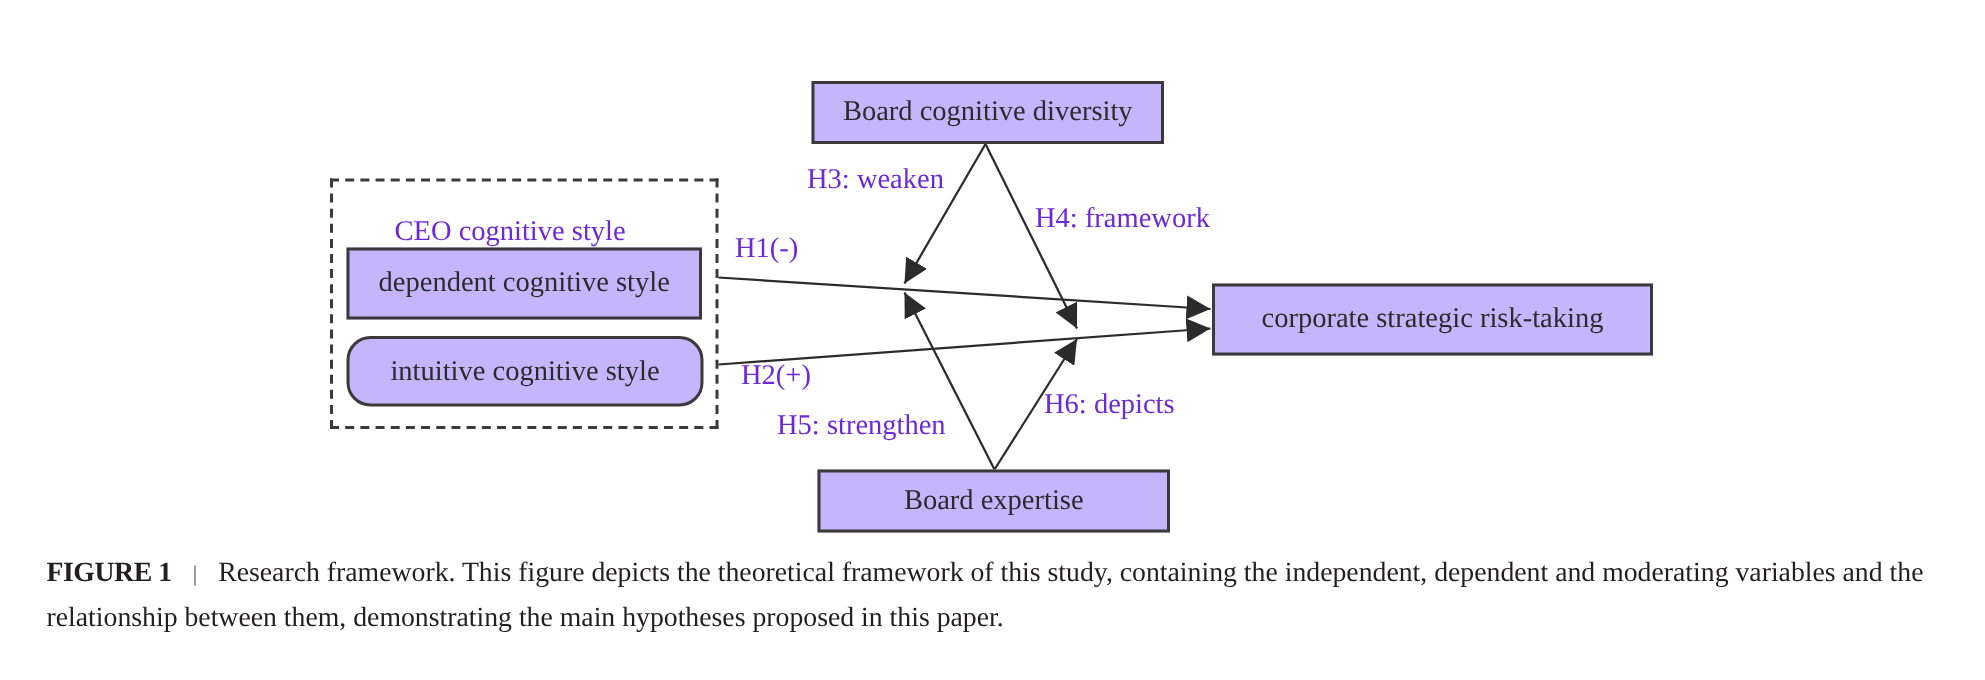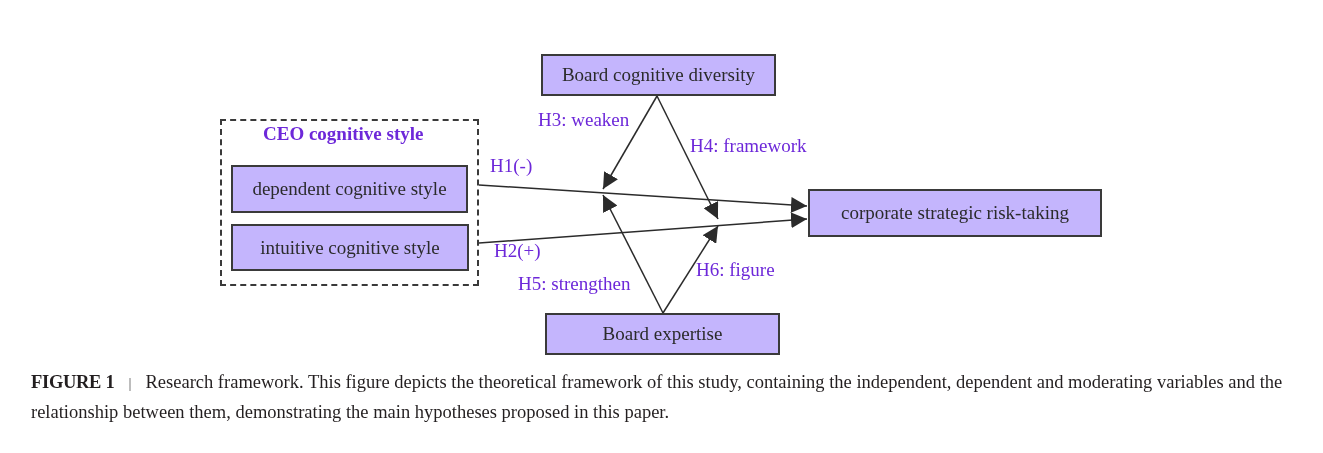--- a/index.html
+++ b/index.html
@@ -32,31 +32,31 @@
   <line x1="657" y1="96" x2="603" y2="189" stroke="#2b2b2b" stroke-width="1.5" marker-end="url(#arrBig)"></line>
 
   <line x1="657" y1="96" x2="718" y2="219" stroke="#2b2b2b" stroke-width="1.5" marker-end="url(#arrBig)"></line>
 
   <line x1="663" y1="313" x2="603" y2="195" stroke="#2b2b2b" stroke-width="1.5" marker-end="url(#arrBig)"></line>
 
   <line x1="663" y1="313" x2="718" y2="226" stroke="#2b2b2b" stroke-width="1.5" marker-end="url(#arrBig)"></line>
 </svg>
 
 <div class="dashed" style="left:220px;top:119px;width:259px;height:167px;"></div>
-<div class="lbl" style="left:263px;top:123px;font-weight:bold;">CEO cognitive style</div>
+<div class="lbl" style="left:263px;top:144px;">CEO cognitive style</div>
 
 <div class="box" style="left:231px;top:165px;width:237px;height:48px;">dependent cognitive style</div>
-<div class="box" style="left:231px;top:224px;width:238px;height:47px;">intuitive cognitive style</div>
+<div class="box" style="left:231px;top:224px;width:238px;height:47px;border-radius:16px;">intuitive cognitive style</div>
 
 <div class="box" style="left:541px;top:54px;width:235px;height:42px;">Board cognitive diversity</div>
 <div class="box" style="left:545px;top:313px;width:235px;height:42px;">Board expertise</div>
 <div class="box" style="left:808px;top:189px;width:294px;height:48px;">corporate strategic risk-taking</div>
 
 <div class="lbl" style="left:490px;top:155px;">H1(-)</div>
 <div class="lbl" style="left:494px;top:240px;">H2(+)</div>
 <div class="lbl" style="left:538px;top:109px;">H3: weaken</div>
 <div class="lbl" style="left:690px;top:135px;">H4: framework</div>
 <div class="lbl" style="left:518px;top:273px;">H5: strengthen</div>
-<div class="lbl" style="left:696px;top:259px;">H6: figure</div>
+<div class="lbl" style="left:696px;top:259px;">H6: depicts</div>
 
 <div class="caption">
   <span class="fig">FIGURE 1</span><span class="sep">|</span><span>Research framework. This figure depicts the theoretical framework of this study, containing the independent, dependent and moderating variables and the relationship between them, demonstrating the main hypotheses proposed in this paper.</span>
 </div>
 
 </body></html>

